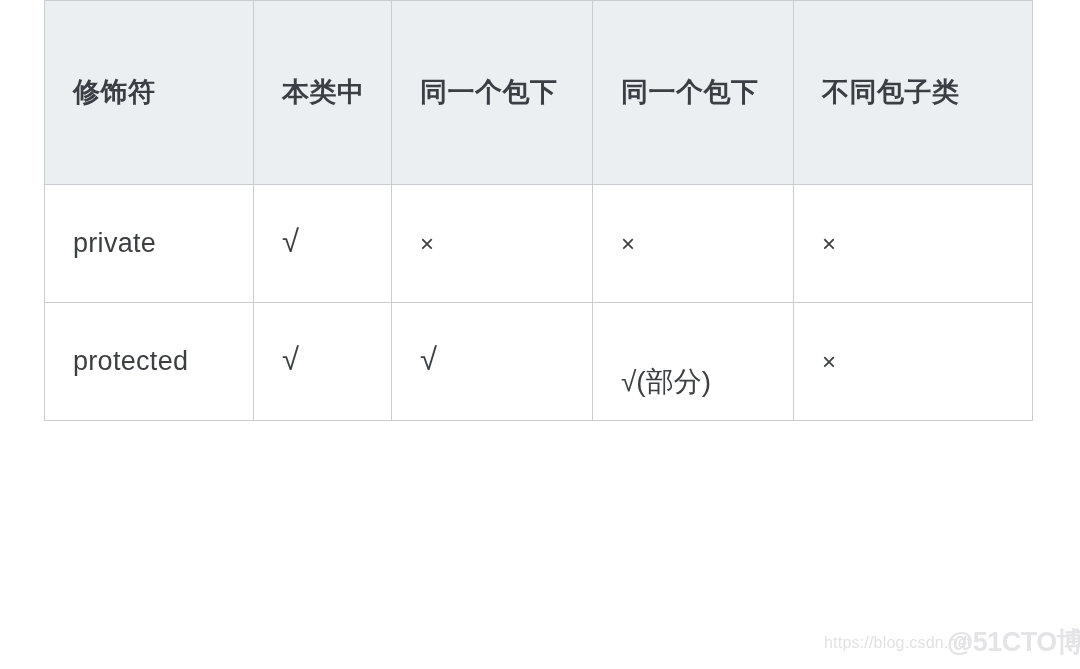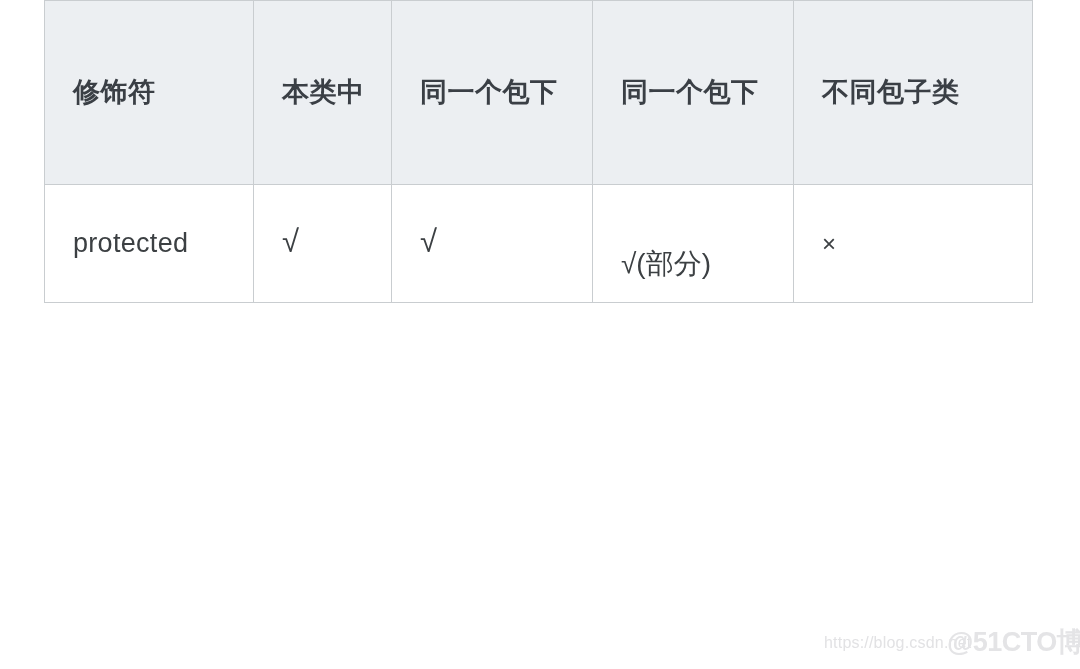--- a/index.html
+++ b/index.html
@@ -149,20 +149,27 @@
           <th>
             <span class="hdr-text">同一个包下</span>
           </th>
           <th>
             <span class="hdr-text">不同包子类</span>
           </th>
         </tr>
       </thead>
       <tbody>
 
+        <tr class="body-row odd">
+          <td class="modifier-cell">private</td>
+          <td><span class="mark check">√</span></td>
+          <td><span class="mark cross">×</span></td>
+          <td><span class="mark cross">×</span></td>
+          <td><span class="mark cross">×</span></td>
+        </tr>
 
 
         <tr class="body-row odd">
           <td class="modifier-cell">protected</td>
           <td><span class="mark check">√</span></td>
           <td><span class="mark check">√</span></td>
           <td><span class="mark partial">√(部分)</span></td>
           <td><span class="mark cross">×</span></td>
         </tr>
 

